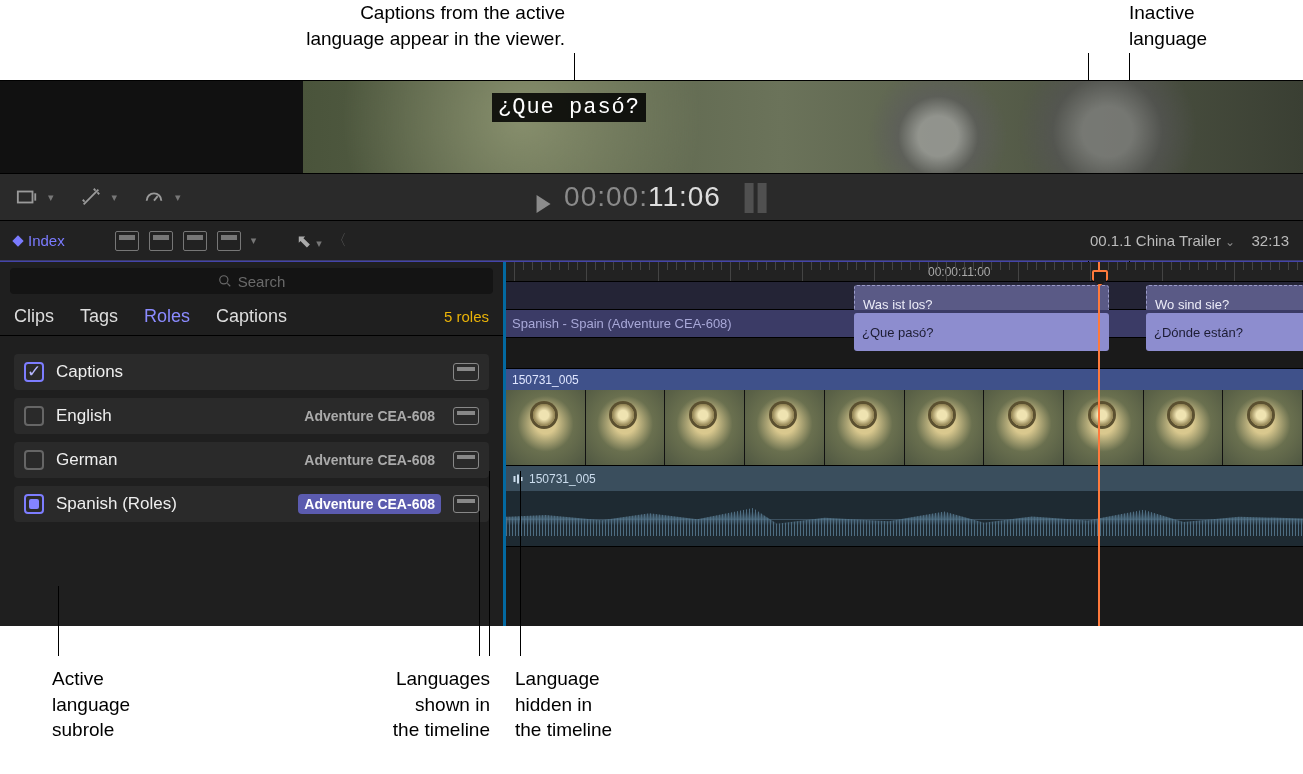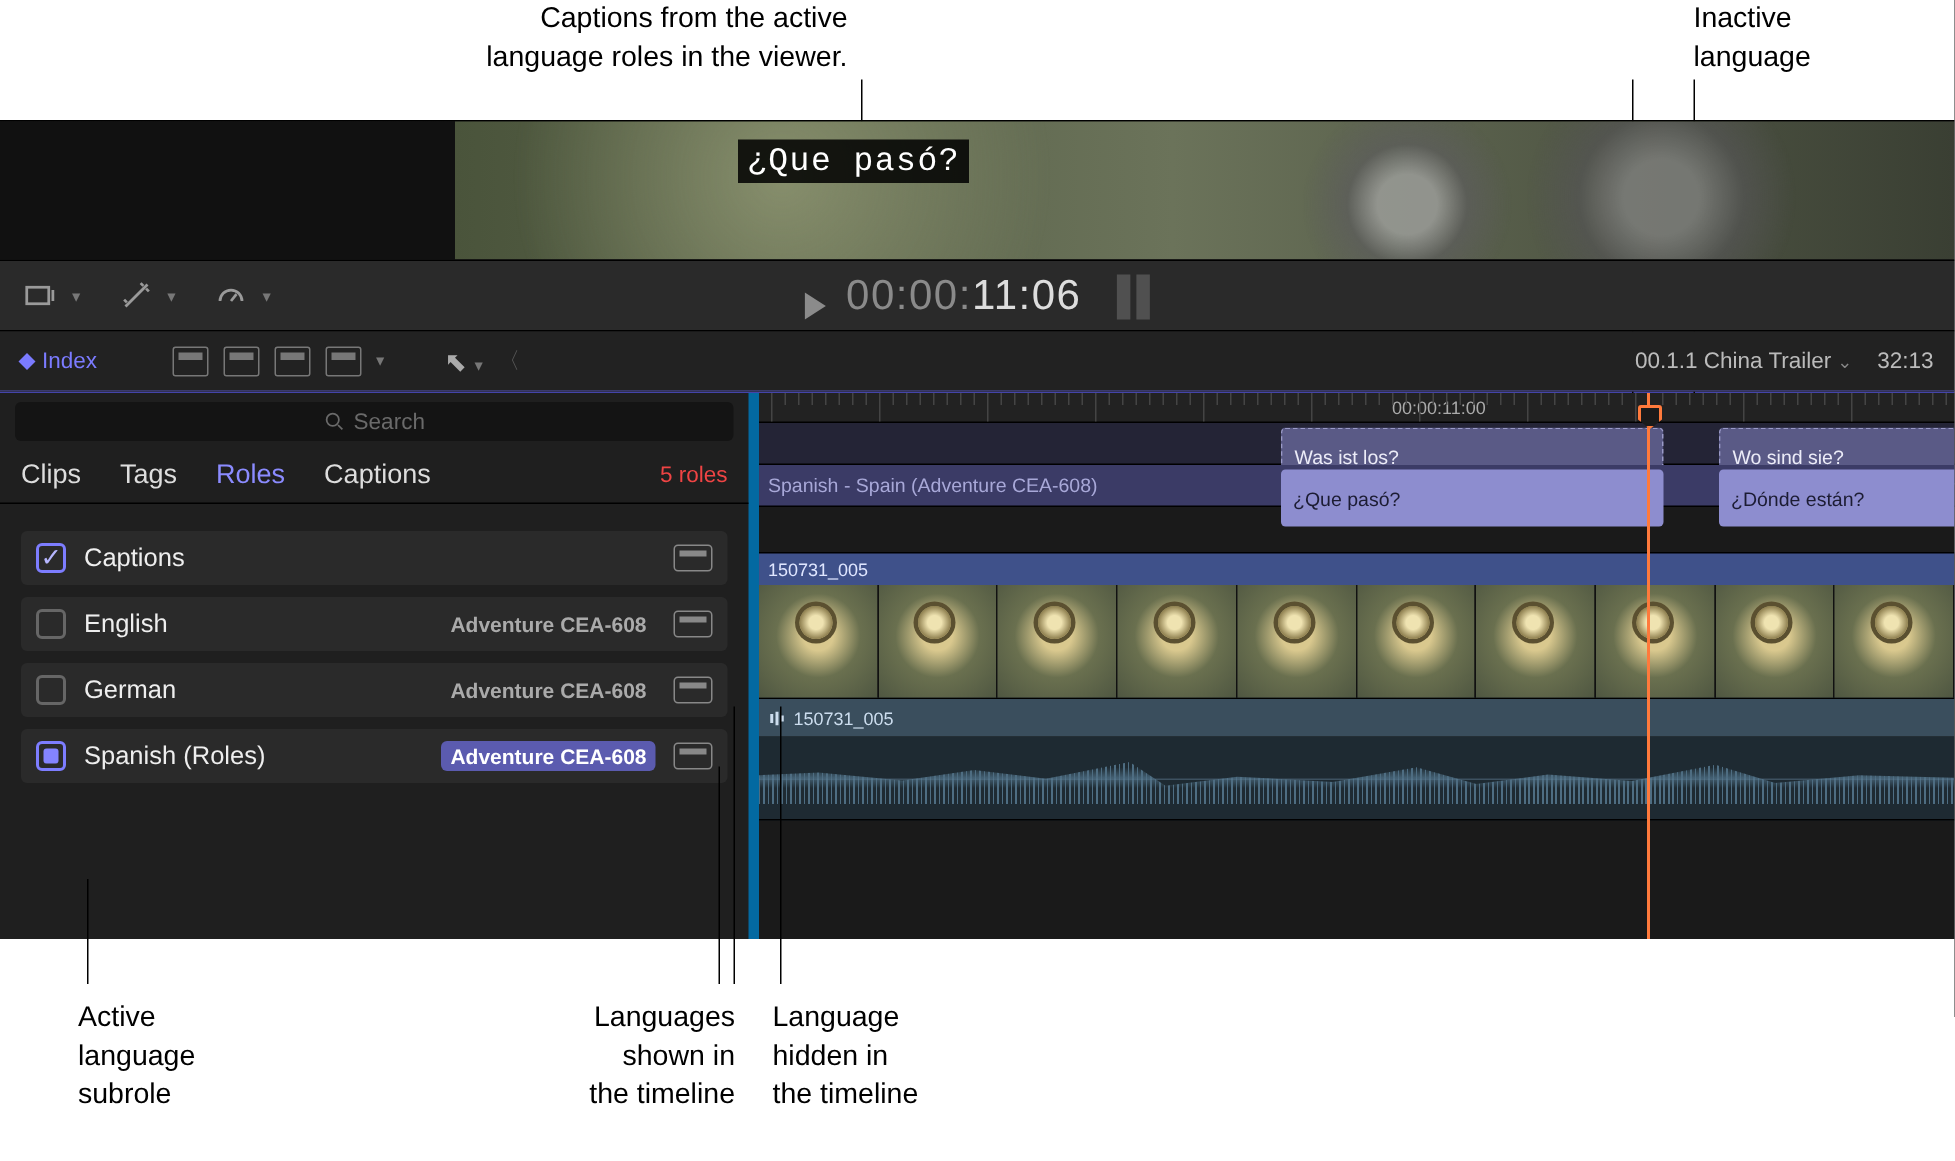--- a/index.html
+++ b/index.html
@@ -116,38 +116,38 @@
   .back-chev { color:#555; margin-right:120px;}
   
   .body {
     display:flex;
     height: 365px;
     border-top:1px solid #4444aa;
   }
   .sidebar {
     width: 506px;
     background:#1f1f1f;
-    border-right:7px solid #0369a1;
+    border-right:3px solid #0369a1;
     display:flex; flex-direction:column;
   }
   .search {
     margin:6px 10px;
     height:26px; background:#141414; border-radius:4px;
     display:flex;align-items:center;justify-content:center;
     color:#6a6a6a; font-size:15px;
     gap:6px;
   }
   .tabs {
     display:flex; align-items:center;
     padding: 6px 14px 8px;
     border-bottom:1px solid #000;
   }
   .tabs .tab { color:#ddd; font-size:18px; margin-right:26px; cursor:pointer;}
   .tabs .tab.active{ color:#8b8bff;}
-  .tabs .roles-count{ margin-left:auto; color:#ef4444; font-size:15px;}
+  .tabs .roles-count{ margin-left:auto; color:#eab308; font-size:15px;}
   .roles-list { padding: 18px 14px 0; }
   .role-row {
     background:#2a2a2a; border-radius:4px;
     display:flex; align-items:center;
     padding:8px 10px; margin-bottom:8px;
     position:relative;
   }
   .role-sub { margin-left:0px; }
   .cb {
     width:20px;height:20px;border:2px solid #7d7dff;border-radius:4px;
@@ -248,21 +248,21 @@
     line-height:1.35;
   }
   .callouts-bot .c{position:absolute;}
   .callouts-bot .c.right{text-align:right;}
 </style>
 </head>
 <body>
 
 <div class="callouts-top">
   <div class="c" style="left:195px; width:370px; text-align:right;"><span style="white-space:pre-line;">Captions from the active
-language roles in the viewer.</span></div>
+language appear in the viewer.</span></div>
   <div class="c" style="left:1129px; width:90px; text-align:left;"><span style="white-space:pre-line;">Inactive
 language</span></div>
 
   <div class="leader" style="left:574px; top:53px; width:1px; height:44px;"></div>
   <div class="leader" style="left:1088px; top:53px; width:1px; height:285px;"></div>
   <div class="leader" style="left:1129px; top:53px; width:1px; height:260px;"></div>
 </div>
 
 <div class="app">
 

